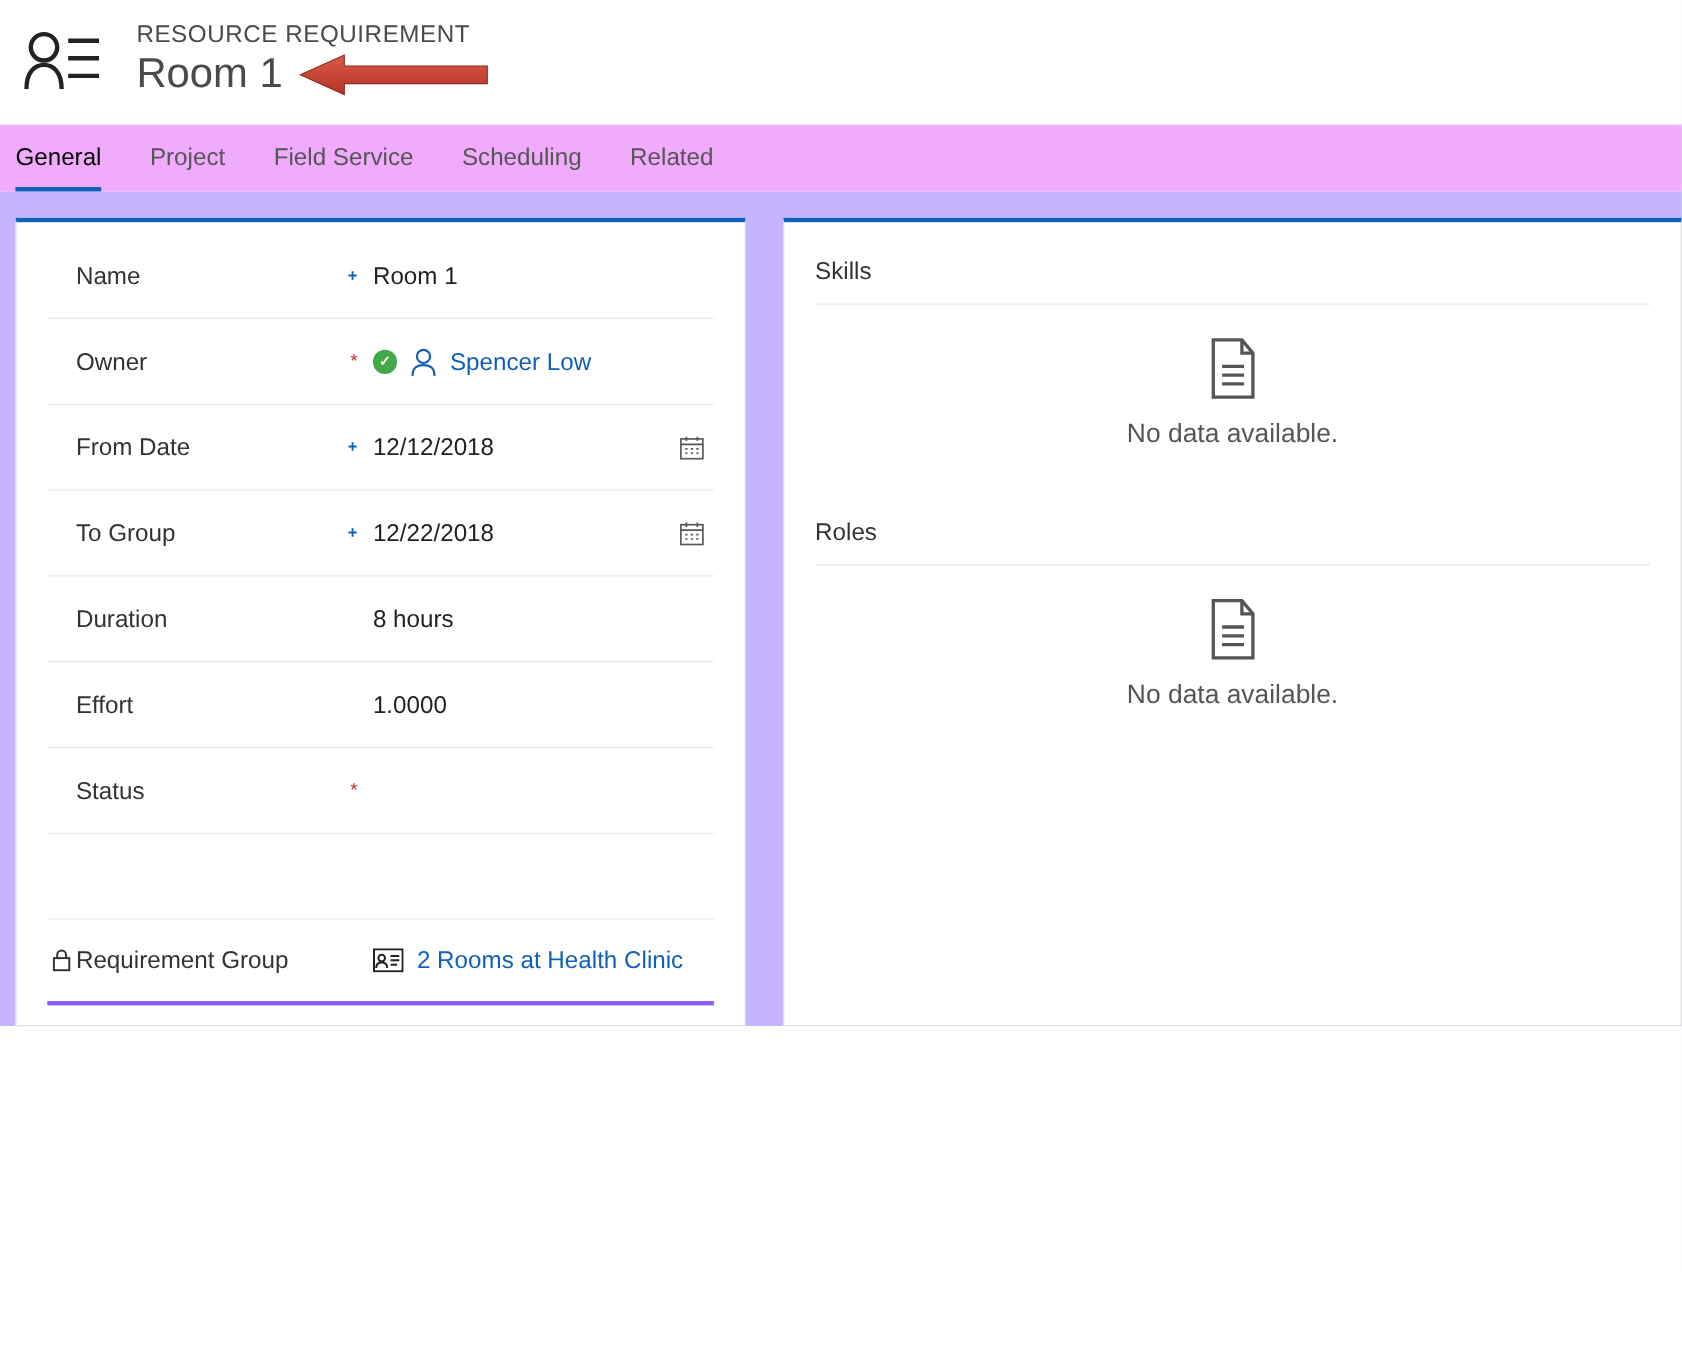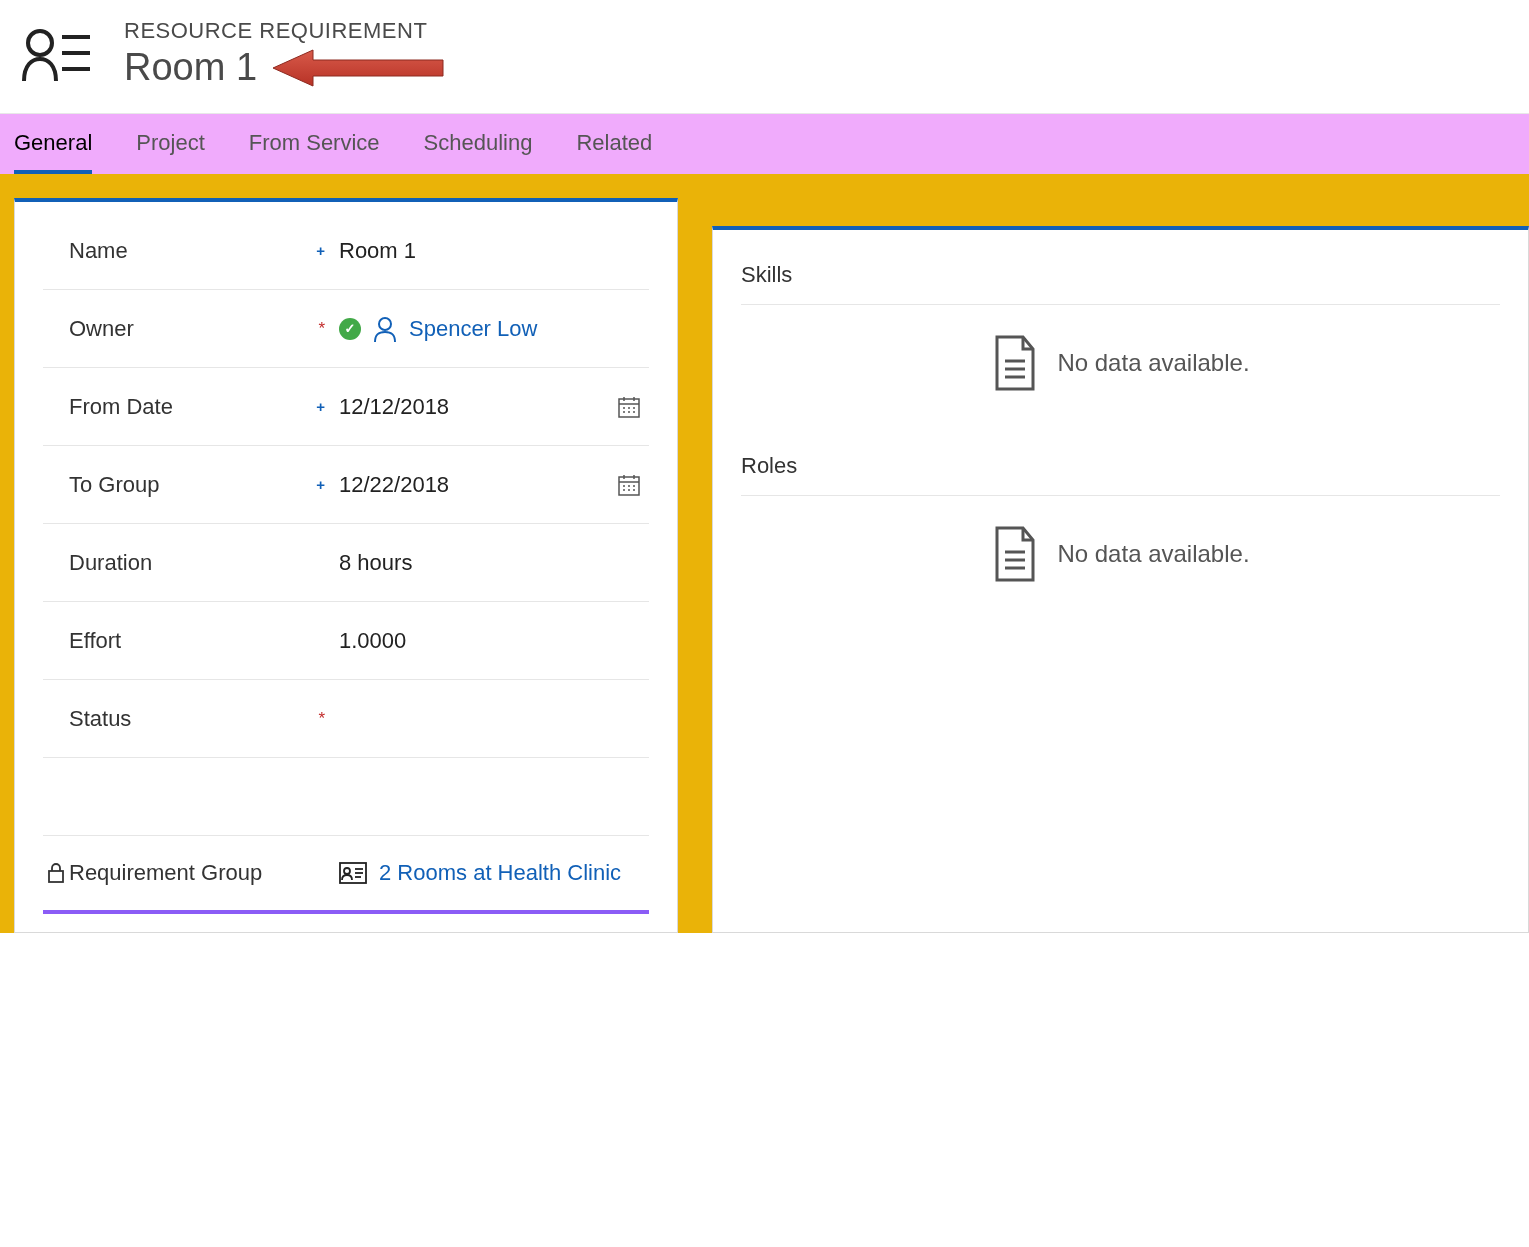--- a/index.html
+++ b/index.html
@@ -62,36 +62,35 @@
   }
   .tab.active {
     color: #000;
     border-bottom: 4px solid #1160b7;
     font-weight: 400;
   }
   .content {
     display: flex;
     gap: 34px;
     padding: 24px 0 0 14px;
-    background: #eab308;
+    background: #c4b5fd;
   }
   .panel {
     background: #ffffff;
     border: 1px solid #d9d9d9;
     border-top: 4px solid #1160b7;
   }
   .panel-left {
     width: 664px;
     padding: 10px 28px 18px 28px;
   }
   .panel-right {
     flex: 1;
     min-width: 500px;
     padding: 10px 28px 20px 28px;
-    margin-top: 28px;
   }
   .field-row {
     display: flex;
     align-items: center;
     min-height: 78px;
     border-bottom: 1px solid #e6e6e6;
     padding: 6px 0;
   }
   .field-row:last-child {
     border-bottom: 4px solid #8b5cf6;
@@ -158,21 +157,21 @@
     font-weight: bold;
   }
   .section-header {
     font-size: 22px;
     color: #333;
     padding: 22px 0 16px 0;
     border-bottom: 1px solid #e6e6e6;
   }
   .nodata-block {
     display: flex;
-    flex-direction: row;
+    flex-direction: column;
     align-items: center;
     justify-content: center;
     padding: 30px 0 40px 0;
     gap: 18px;
   }
   .nodata-text {
     font-size: 24px;
     color: #555;
   }
   .person-icon-svg, .status-icon-svg, .card-icon-svg, .calendar-icon-svg, .lock-icon-svg, .doc-icon-svg, .header-person-svg {
@@ -207,21 +206,21 @@
           <polygon points="6,21 46,3 46,13 176,13 176,29 46,29 46,39" fill="url(#ag1)" stroke="#8d2a20" stroke-width="1"></polygon>
         </svg>
       </span>
     </div>
   </div>
 </div>
 
 <div class="tabs">
   <div class="tab active">General</div>
   <div class="tab">Project</div>
-  <div class="tab">From Service</div>
+  <div class="tab">Field Service</div>
   <div class="tab">Scheduling</div>
   <div class="tab">Related</div>
 </div>
 
 <div class="content">
 
   <div class="panel panel-left">
 
     <div class="field-row">
       <div class="field-label-wrap">

